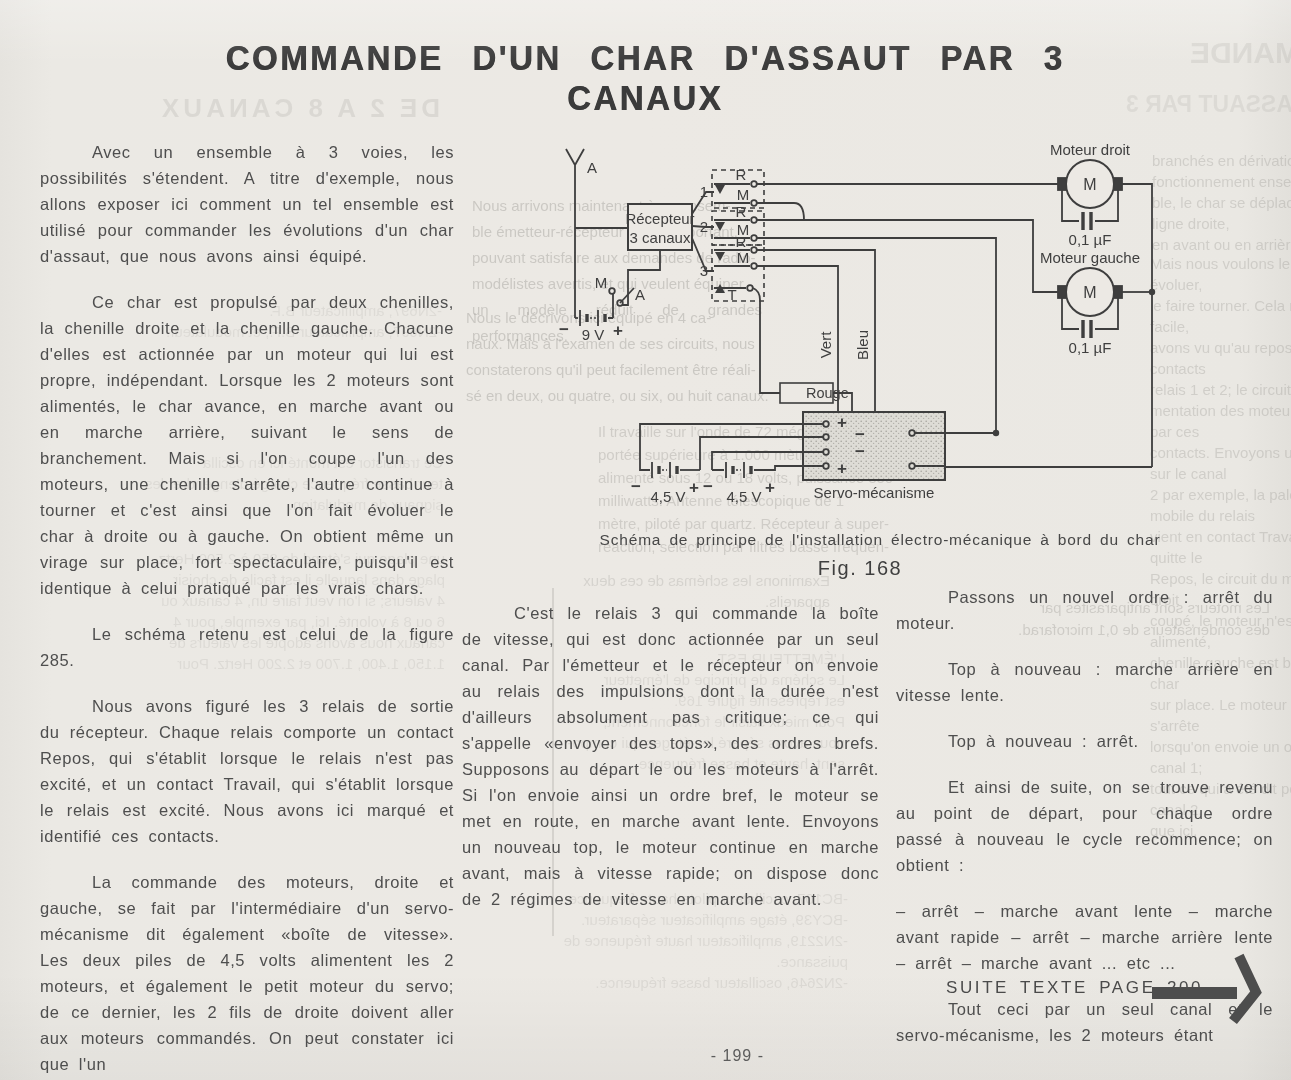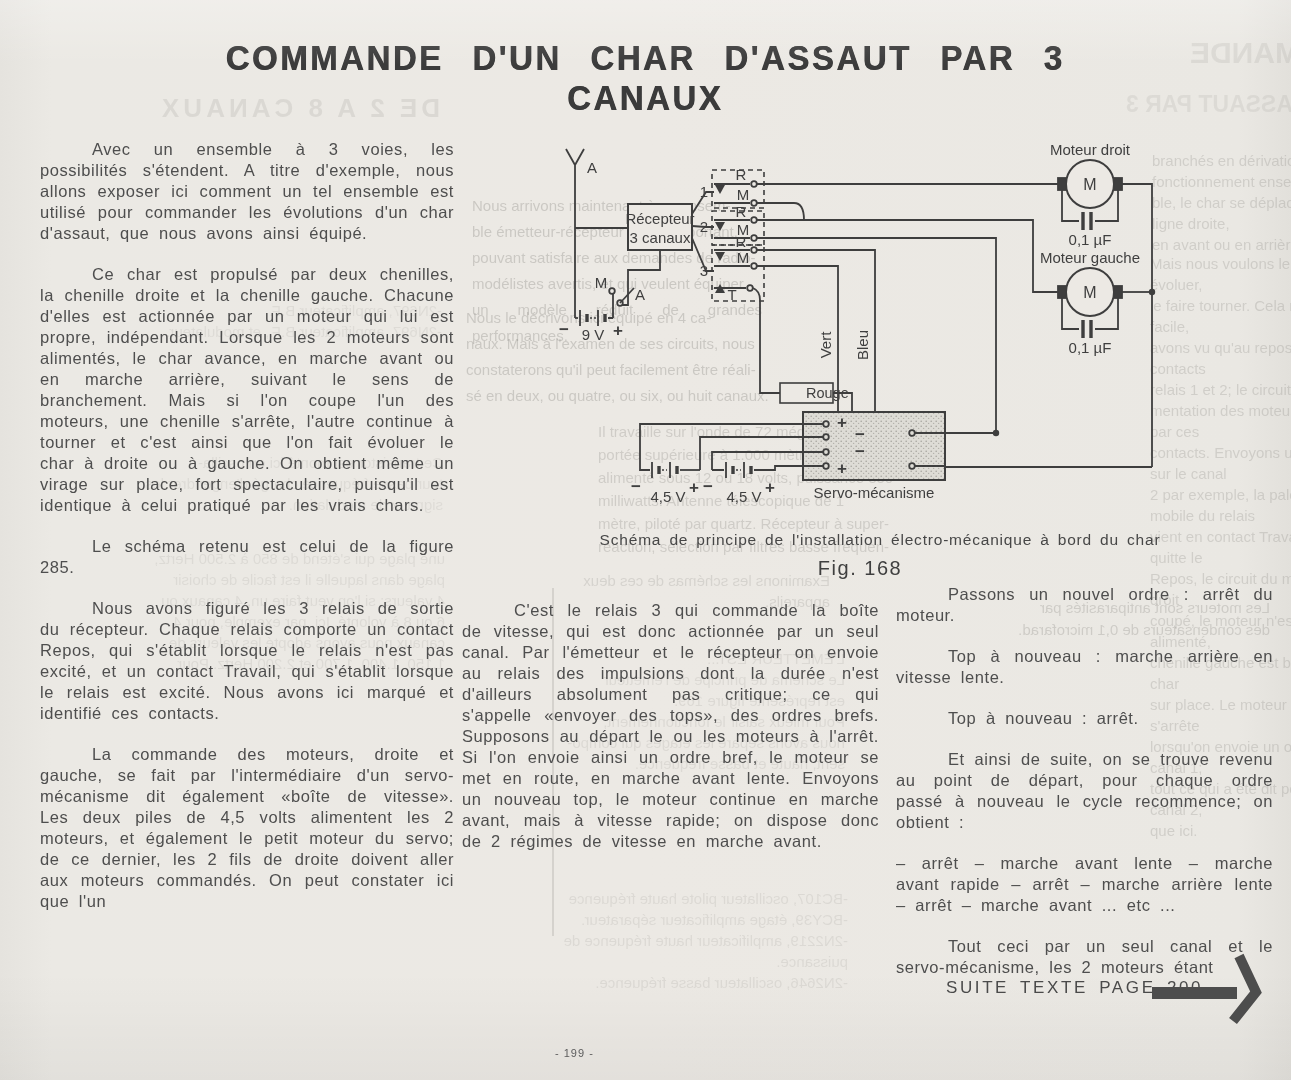--- a/index.html
+++ b/index.html
@@ -8,31 +8,31 @@
     font-family:"Liberation Sans",sans-serif;}
   .page::after{content:"";position:absolute;inset:0;pointer-events:none;
     background:linear-gradient(180deg,rgba(255,255,255,.25) 0%,rgba(255,255,255,0) 6%,rgba(0,0,0,0) 90%,rgba(0,0,0,.04) 100%);}
   .title{position:absolute;left:150px;top:40px;width:990px;text-align:center;
     font-size:33px;font-weight:bold;color:#3b3b3b;letter-spacing:2.5px;word-spacing:17px;
     text-shadow:.6px 0 0 #3b3b3b;transform:scaleY(1.06);}
   .col{position:absolute;z-index:3;}
   .col-left{left:40px;top:139px;width:414px;}
   .col-mid{left:462px;top:600px;width:417px;}
   .col-right{left:896px;top:584px;width:377px;}
-  p.body{font-size:16.5px;line-height:21px;color:#4e4e4e;text-align:justify;
+  p.body{font-size:16.5px;line-height:26px;color:#4e4e4e;text-align:justify;
     margin:0 0 20px 0;text-indent:52px;word-spacing:4.5px;letter-spacing:.55px;}
   p.nodent{text-indent:0;}
   .caption{position:absolute;left:555px;top:531px;width:650px;text-align:center;z-index:3;
     font-size:15.5px;color:#474747;letter-spacing:.8px;word-spacing:3px;}
   .figlabel{position:absolute;left:780px;top:557px;width:160px;text-align:center;z-index:3;
     font-size:20px;color:#3f3f3f;letter-spacing:1.5px;}
   .suite{position:absolute;left:946px;top:978px;z-index:3;font-size:17px;color:#4a4a4a;
     letter-spacing:2.6px;word-spacing:4px;}
-  .pagenum{position:absolute;left:555px;top:1047px;width:190px;text-align:left;z-index:3;
-    font-size:11px;color:#5c5c5c;letter-spacing:1px;}
+  .pagenum{position:absolute;left:574px;top:1047px;width:190px;text-align:right;z-index:3;
+    font-size:16px;color:#5c5c5c;letter-spacing:1px;}
   .arrow-svg{position:absolute;left:1146px;top:945px;z-index:3;}
   .schematic{position:absolute;left:460px;top:95px;z-index:2;}
   svg text{font-family:"Liberation Sans",sans-serif;fill:#3f3f3f;}
   .crease{position:absolute;left:552px;top:588px;width:2px;height:348px;z-index:2;
     background:rgba(110,108,102,.18);}
   .ghost{position:absolute;z-index:1;color:#7f7d78;white-space:pre-line;font-size:15px;line-height:21px;}
   .mir{transform:scaleX(-1);}
   .g1{left:90px;top:98px;width:350px;font-size:26px;font-weight:bold;letter-spacing:4px;opacity:.15;}
   .g2{left:1150px;top:42px;width:220px;font-size:30px;font-weight:bold;opacity:.13;}
   .g3{left:1085px;top:94px;width:230px;font-size:23px;font-weight:bold;opacity:.12;}

